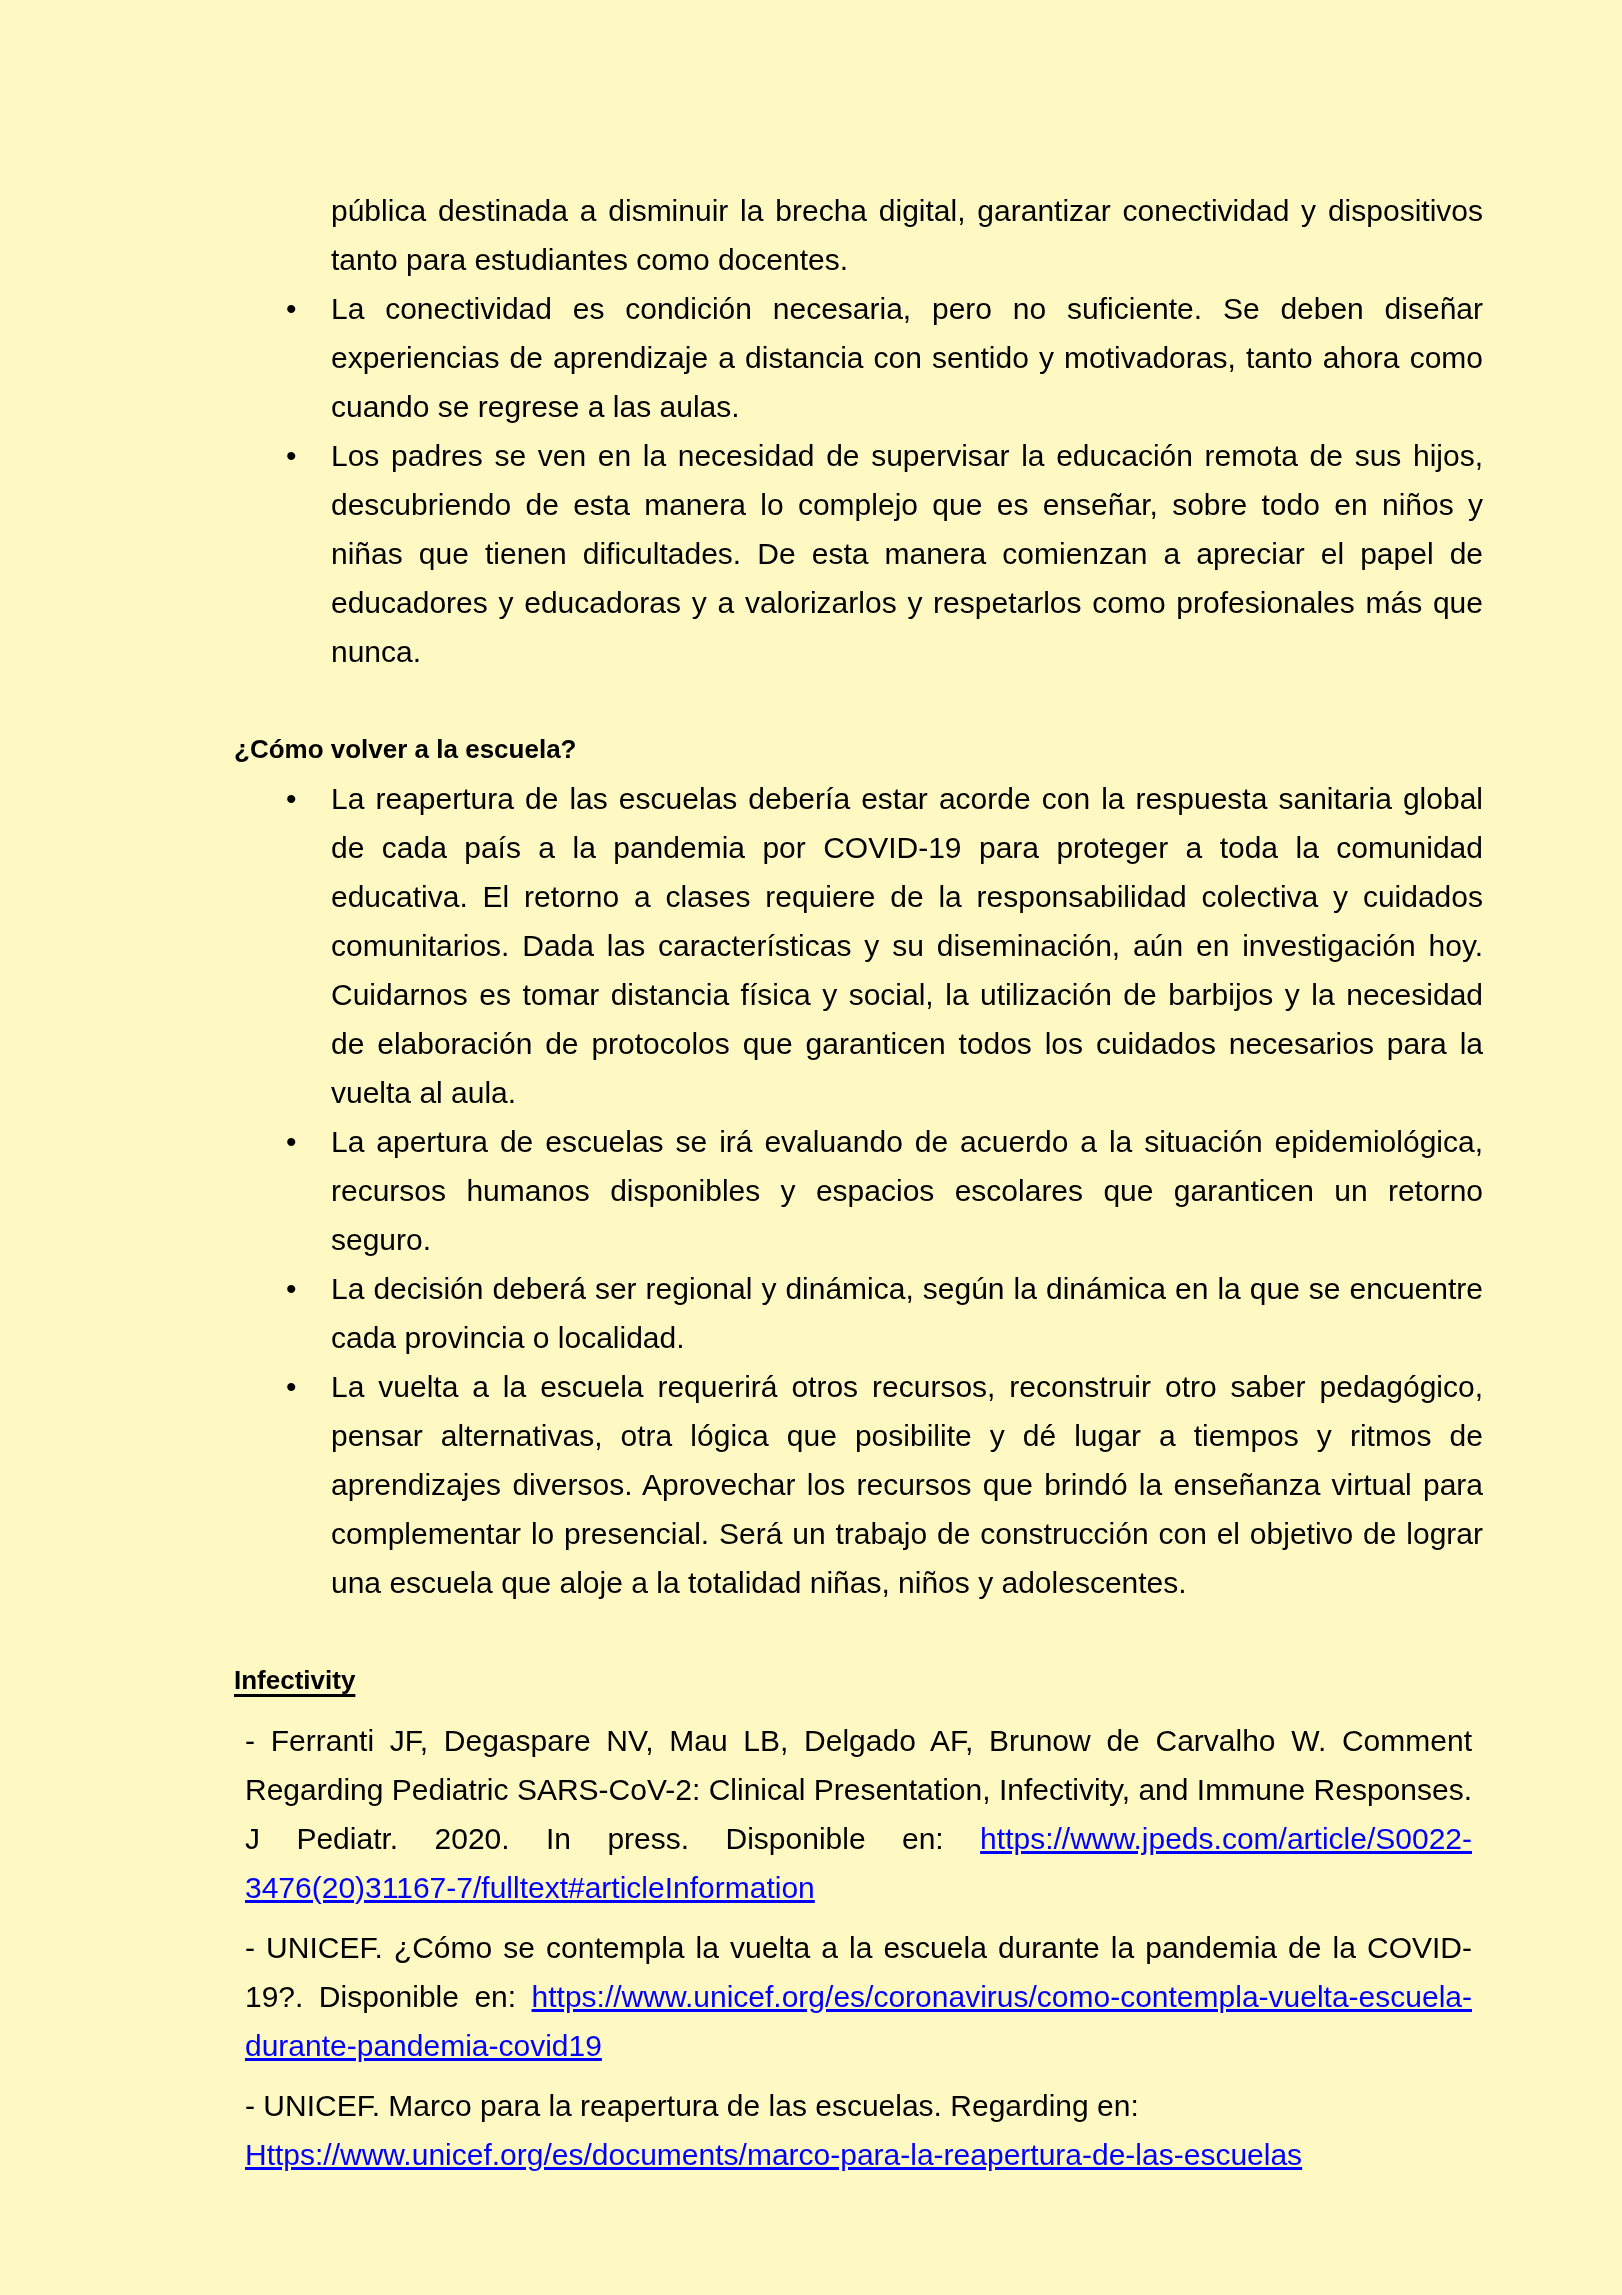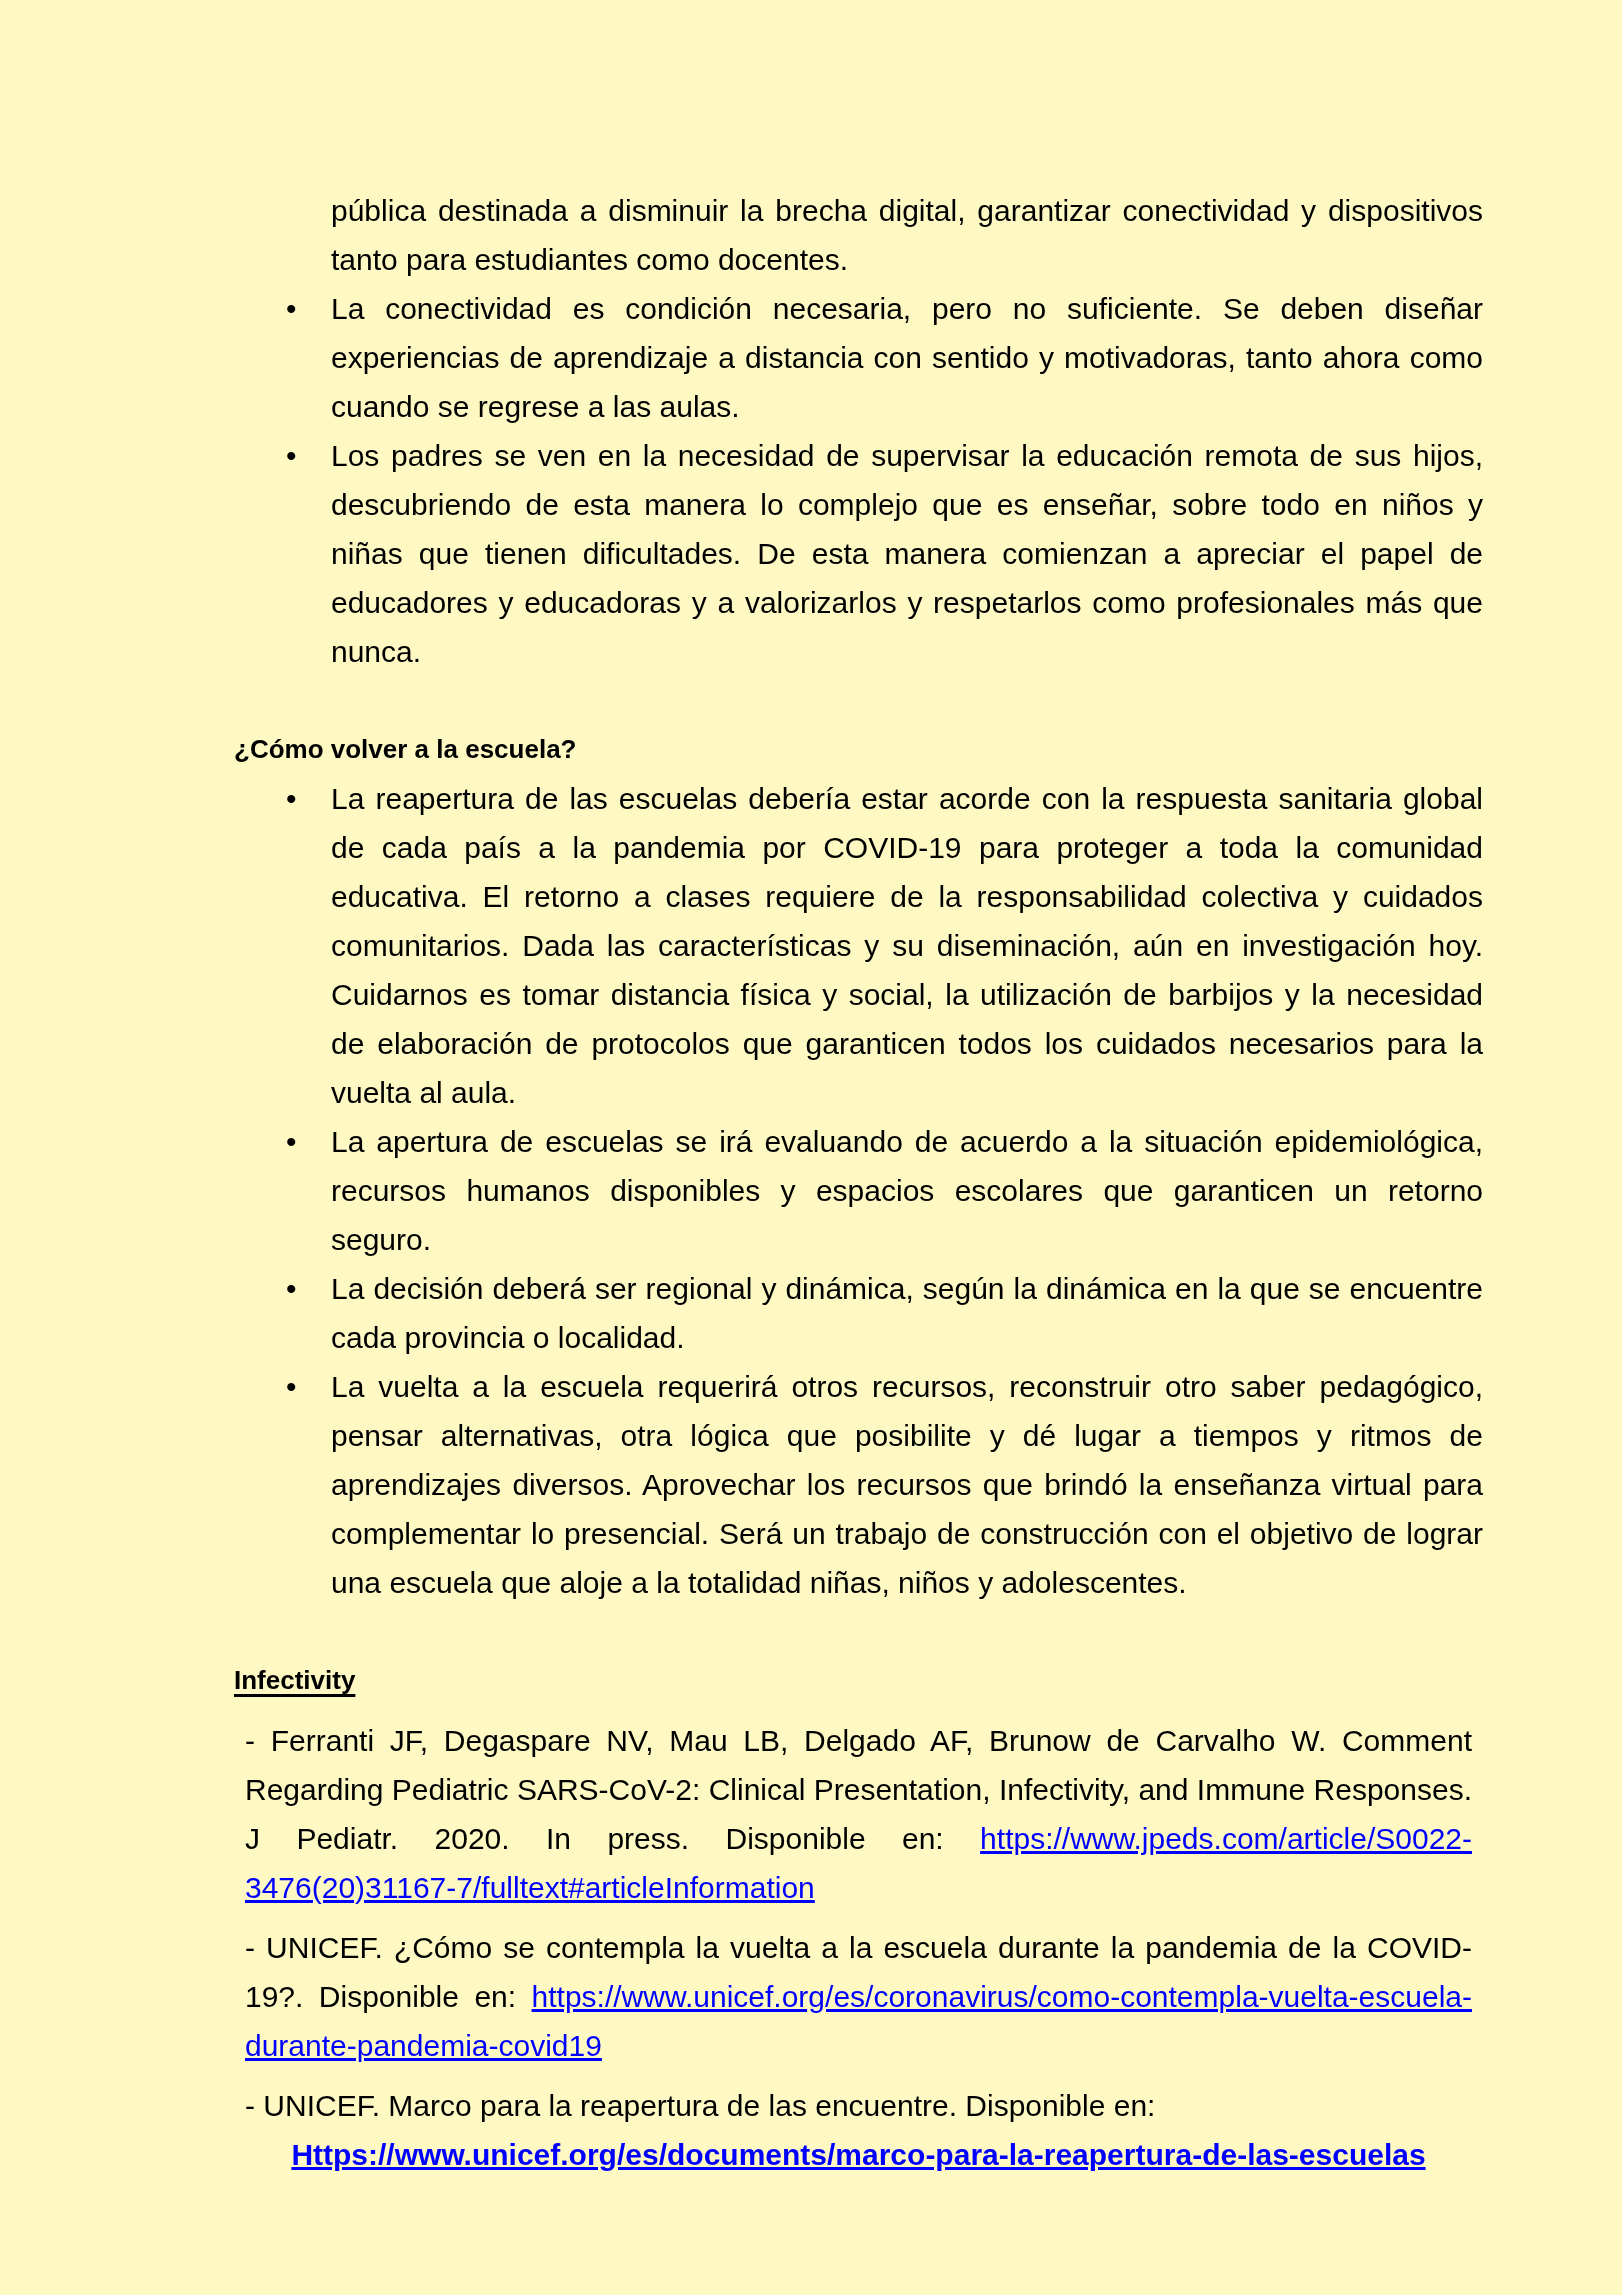--- a/index.html
+++ b/index.html
@@ -41,21 +41,21 @@
   .heading.underlined {
     text-decoration: underline;
     text-decoration-thickness: 2.6px;
     text-underline-offset: 5.2px;
   }
   .ref { margin: 11px; text-align: justify; overflow-wrap: break-word; }
   a.link {
     color: #0000FF;
     text-decoration: underline;
   }
-  a.link.block-link { display: block; text-align: center; font-weight: bold; }
+  a.link.block-link { display: block; text-align: left; }
 </style>
 </head>
 <body>
 
 <div class="page">
   <div class="content">
 
     <div class="li">
       <span>pública destinada a disminuir la brecha digital, garantizar conectividad y dispositivos tanto para estudiantes como docentes.</span>
     </div>
@@ -96,18 +96,18 @@
 
     <p class="ref">
       <span>- Ferranti JF, Degaspare NV, Mau LB, Delgado AF, Brunow de Carvalho W. Comment Regarding Pediatric SARS-CoV-2: Clinical Presentation, Infectivity, and Immune Responses. J Pediatr. 2020. In press. Disponible en: </span><a class="link" href="#">https://www.jpeds.com/article/S0022-3476(20)31167-7/fulltext#articleInformation</a>
     </p>
 
     <p class="ref">
       <span>- UNICEF. ¿Cómo se contempla la vuelta a la escuela durante la pandemia de la COVID-19?. Disponible en: </span><a class="link" href="#">https://www.unicef.org/es/coronavirus/como-contempla-vuelta-escuela-durante-pandemia-covid19</a>
     </p>
 
     <p class="ref">
-      <span>- UNICEF. Marco para la reapertura de las encuentre. Disponible en: </span><a class="link block-link" href="#">Https://www.unicef.org/es/documents/marco-para-la-reapertura-de-las-escuelas</a>
+      <span>- UNICEF. Marco para la reapertura de las escuelas. Regarding en: </span><a class="link block-link" href="#">Https://www.unicef.org/es/documents/marco-para-la-reapertura-de-las-escuelas</a>
     </p>
 
   </div>
 </div>
 
 
 </body></html>

